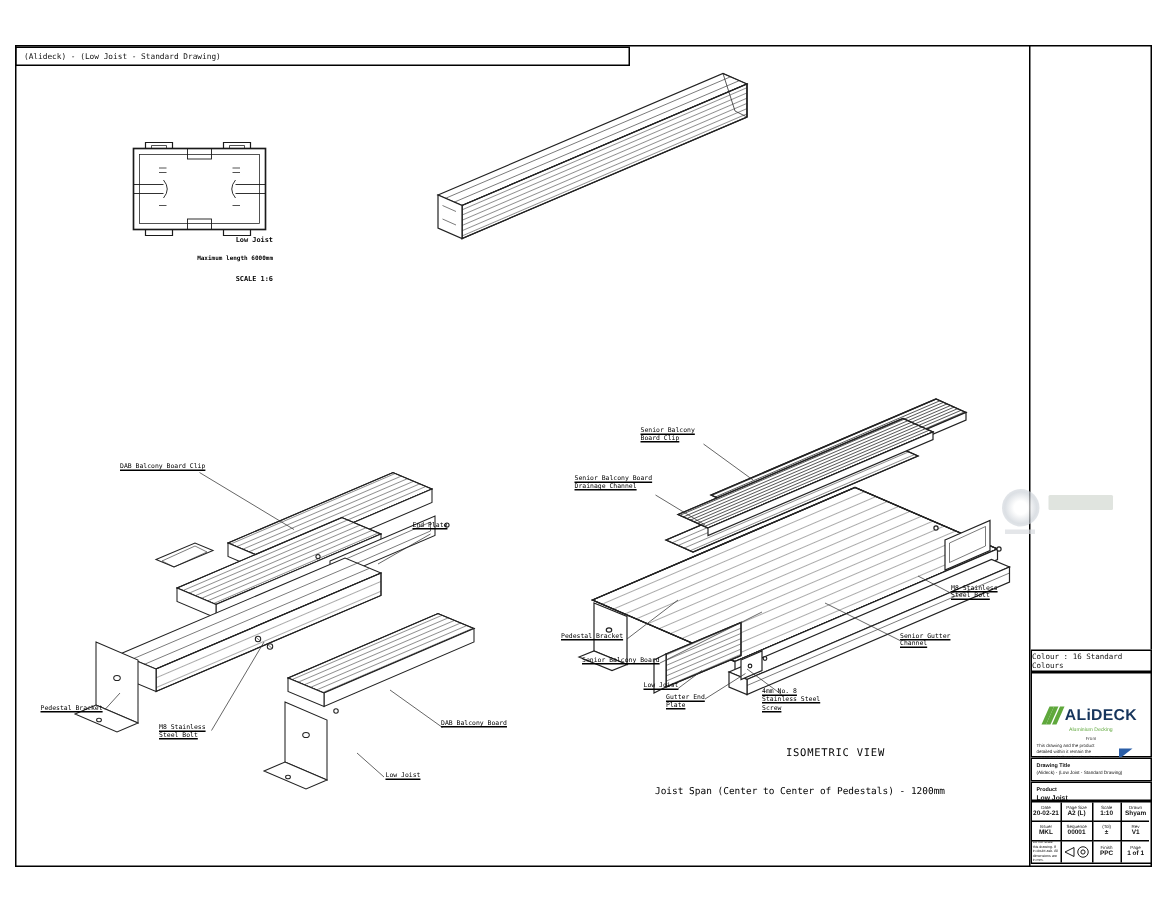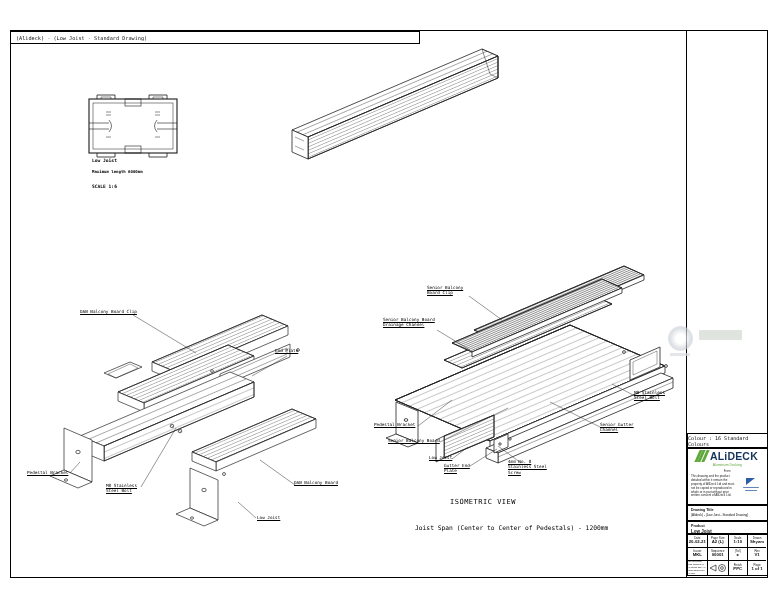--- a/index.html
+++ b/index.html
@@ -3,31 +3,31 @@
 <meta charset="utf-8">
 <style>
   *{margin:0;padding:0;box-sizing:border-box}
   html,body{background:#fff}
   .page{position:relative;width:777px;height:600px;background:#ffffff;overflow:hidden;
         font-family:"DejaVu Sans Mono","Liberation Mono",monospace;color:#111}
   svg.linework{position:absolute;left:0;top:0;z-index:1}
   .lbl{position:absolute;z-index:3;font-size:4.3px;line-height:1.25;color:#000;white-space:nowrap}
   .lbl.wrap{white-space:normal}
   .lbl .u{text-decoration:underline;text-decoration-thickness:0.5px;text-underline-offset:1px}
-  .cap{position:absolute;z-index:3;text-align:left;color:#000}
+  .cap{position:absolute;z-index:3;text-align:right;color:#000}
   .hdrstrip{position:absolute;left:10px;top:31px;width:410px;height:13px;border:0.8px solid #000;
             z-index:2;display:flex;align-items:center;padding-left:5px;font-size:5.2px}
   
   .panel{position:absolute;left:686px;top:30px;width:81.5px;height:547.5px;z-index:2;
          border-left:0.8px solid #000;font-family:"Liberation Sans",sans-serif}
   .tb-box{position:absolute;left:0;width:100%;border:0.6px solid #000;background:#fff}
   .colour-note{top:403px;height:15px;display:flex;align-items:center;justify-content:center;
                font-size:5px;font-family:"DejaVu Sans Mono",monospace}
   .logo-box{top:418px;height:57px}
-  .logo-row{display:flex;align-items:center;justify-content:center;margin-top:0;height:13px}
+  .logo-row{display:flex;align-items:center;justify-content:center;margin-top:21px;height:13px}
   .stripe{width:2.6px;height:12px;margin-right:1.2px;transform:skewX(-24deg)}
   .brandname{font-size:10.5px;font-weight:bold;letter-spacing:0.2px;margin-left:2px}
   .tagline{text-align:center;font-size:3.4px;margin-top:1px}
   .fromlbl{text-align:center;font-size:3px;color:#333;margin-top:2px}
   .disc-row{display:flex;margin-top:2px;padding:0 3px;gap:2px}
   .disc-text{width:46px;font-size:3px;line-height:1.3;color:#222;text-align:left}
   .partner{width:26px;display:flex;flex-direction:column;align-items:center;gap:1.5px;padding-top:3px}
   .partner-icon{width:9px;height:7px;position:relative}
   .partner-icon:before{content:"";position:absolute;left:0;top:0;border-left:9px solid #2b5ea7;
                        border-bottom:7px solid transparent}

